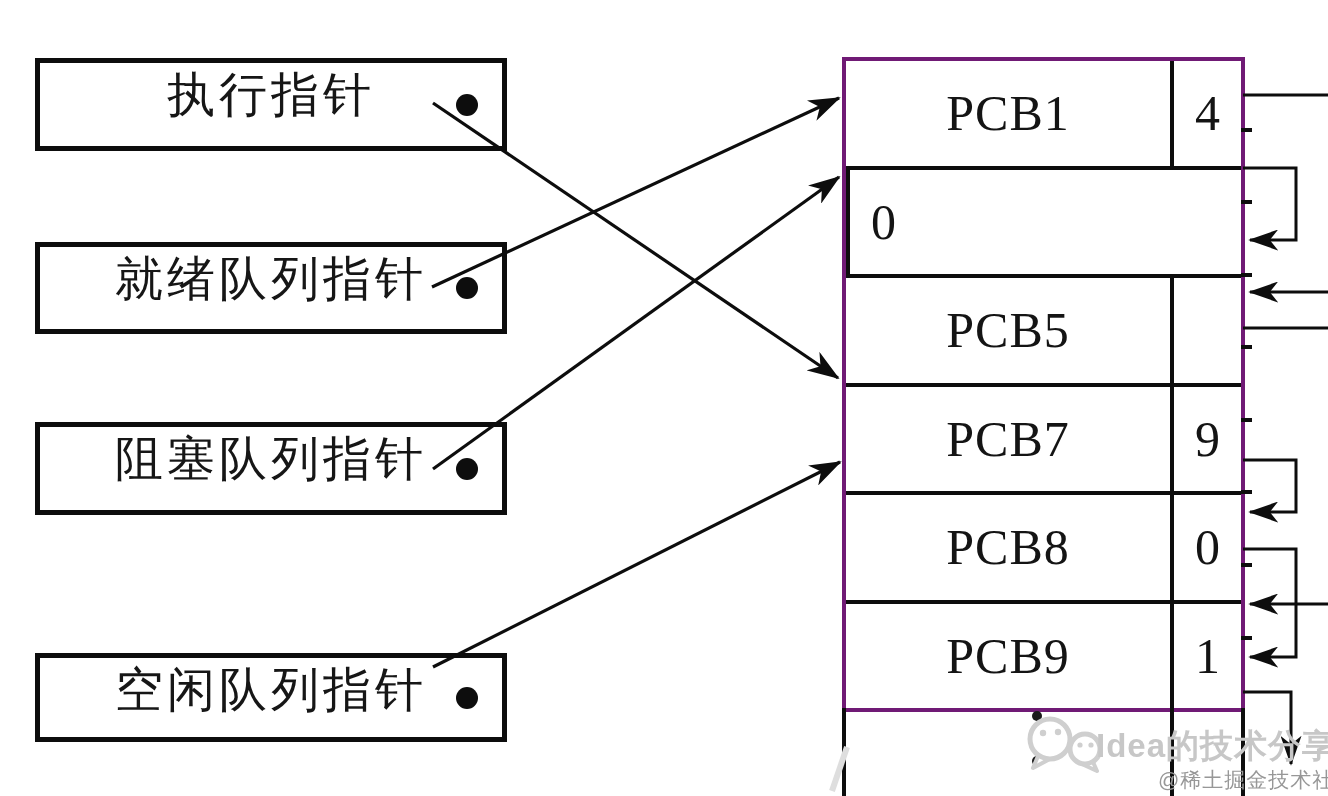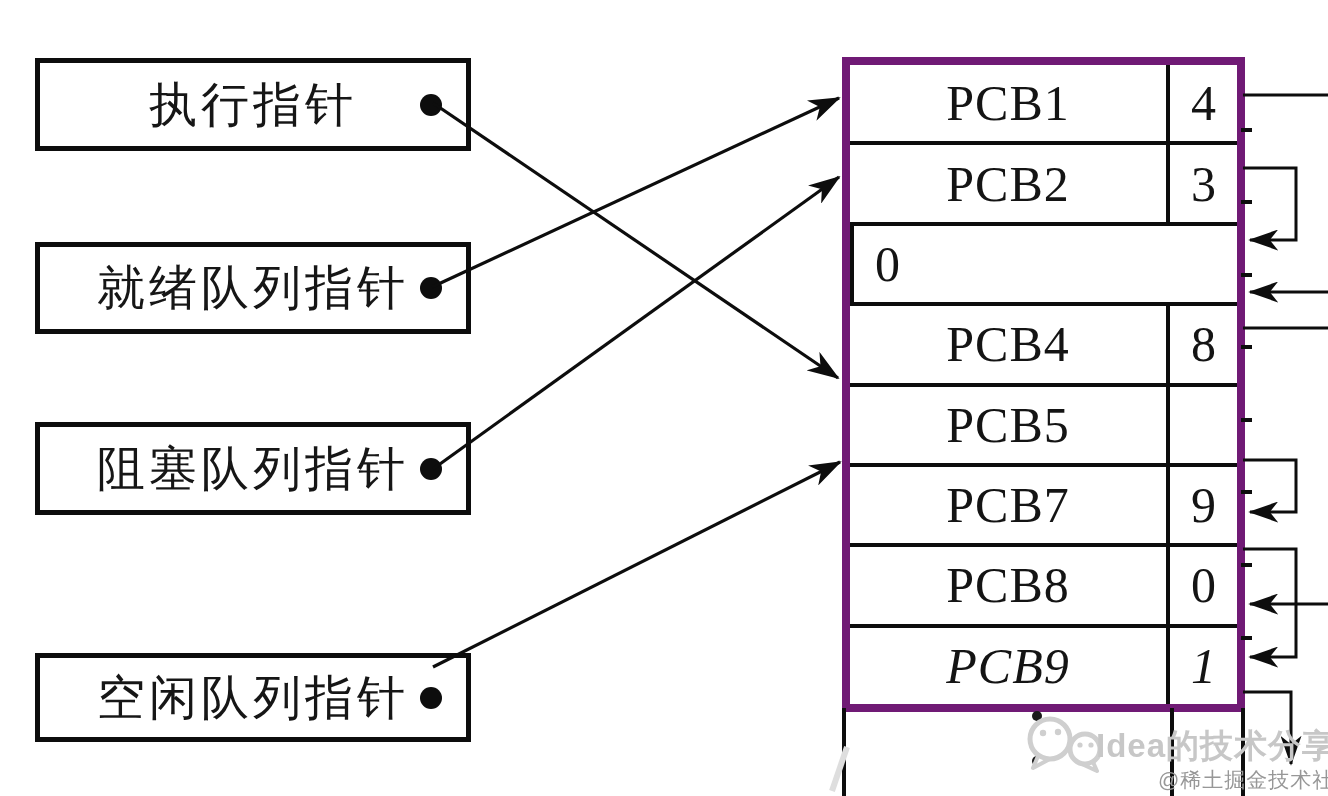--- a/index.html
+++ b/index.html
@@ -2,42 +2,42 @@
 <html><head>
 <meta charset="utf-8">
 <style>
   html,body{margin:0;padding:0;background:#ffffff;}
   #canvas{
     position:relative;width:1328px;height:796px;background:#ffffff;
     overflow:hidden;font-family:"Liberation Serif", serif;
   }
   
   .pbox{
-    position:absolute;left:35px;width:436px;
+    position:absolute;left:35px;width:472px;
     border:5px solid #0d0d0d;box-sizing:border-box;background:#ffffff;
-    display:flex;align-items:center;justify-content:center;z-index:2;
+    display:flex;justify-content:center;z-index:2;
   }
   .plabel{
     font-size:48px;letter-spacing:4px;color:#161616;
     font-family:"Liberation Serif", serif;white-space:nowrap;
   }
   .pdot{
     position:absolute;right:24px;top:50%;transform:translateY(-50%);
     width:22px;height:22px;border-radius:50%;background:#0d0d0d;
   }
   
   .pcb-table{
     position:absolute;left:842px;top:57px;width:403px;height:655px;
-    border:8px solid #701a75;box-sizing:border-box;background:#ffffff;z-index:2;
+    border:4px solid #701a75;box-sizing:border-box;background:#ffffff;z-index:2;
     display:flex;flex-direction:column;
   }
   .trow{
     display:flex;flex:1 1 0;box-sizing:border-box;border-bottom:4px solid #0d0d0d;
   }
-  .trow:last-child{border-bottom:none;font-style:italic;}
+  .trow:last-child{border-bottom:none;}
   .tname{
     flex:1 1 auto;display:flex;align-items:center;justify-content:center;
     font-size:50px;color:#141414;letter-spacing:1px;
   }
   .tnext{
     width:71px;box-sizing:border-box;border-left:4px solid #0d0d0d;
     display:flex;align-items:center;justify-content:center;
     font-size:50px;color:#141414;
   }
   
@@ -78,29 +78,21 @@
     <span class="plabel">空闲队列指针</span>
     <span class="pdot"></span>
   </div>
 
   <div class="pcb-table">
     <div class="trow">
       <div class="tname">PCB1</div>
       <div class="tnext">4</div>
     </div>
     <div class="trow">
-      <div class="tname">PCB2</div>
-      <div class="tnext">3</div>
-    </div>
-    <div class="trow">
       <div class="tnext">0</div>
-    </div>
-    <div class="trow">
-      <div class="tname">PCB4</div>
-      <div class="tnext">8</div>
     </div>
     <div class="trow">
       <div class="tname">PCB5</div>
       <div class="tnext"></div>
     </div>
     <div class="trow">
       <div class="tname">PCB7</div>
       <div class="tnext">9</div>
     </div>
     <div class="trow">

